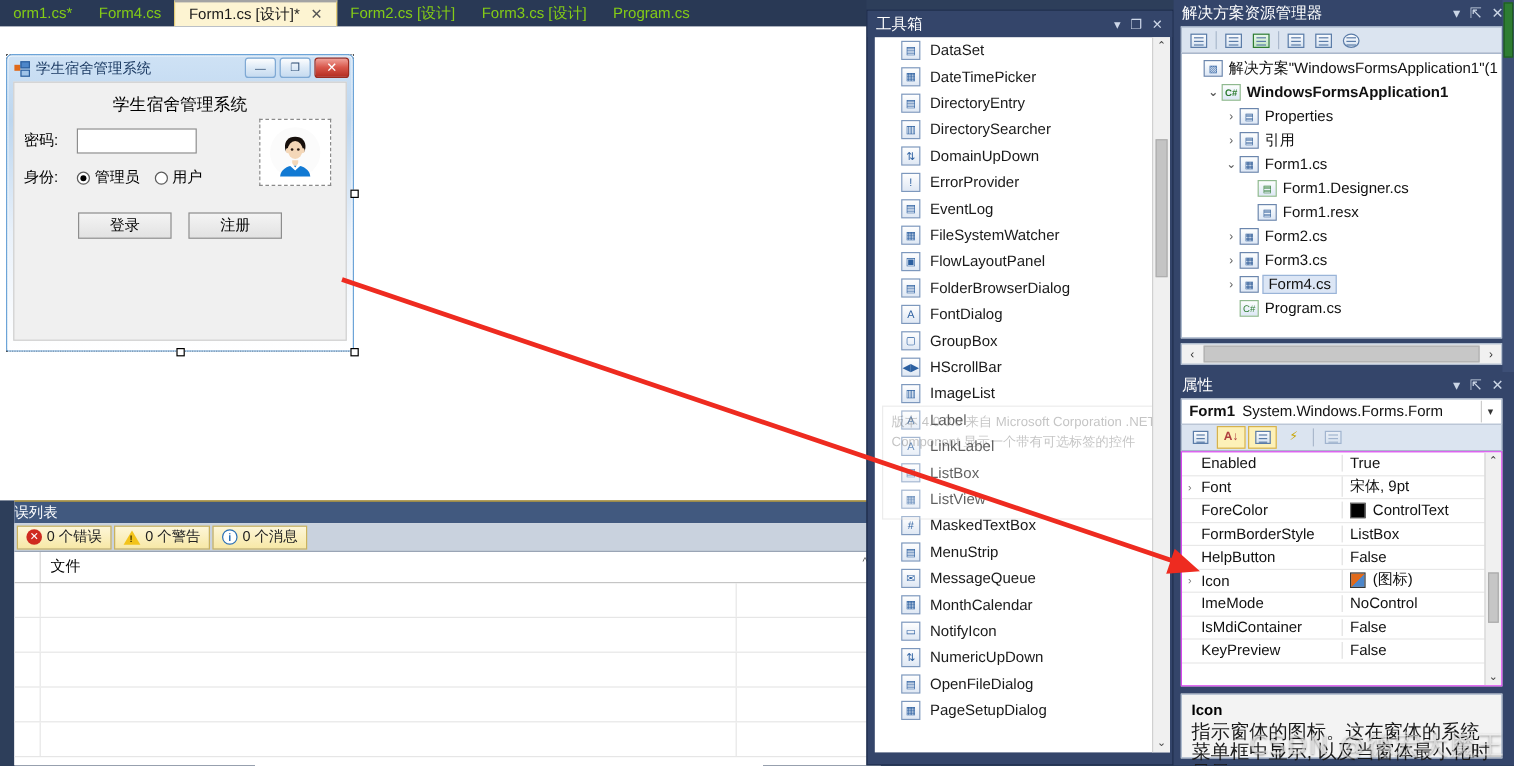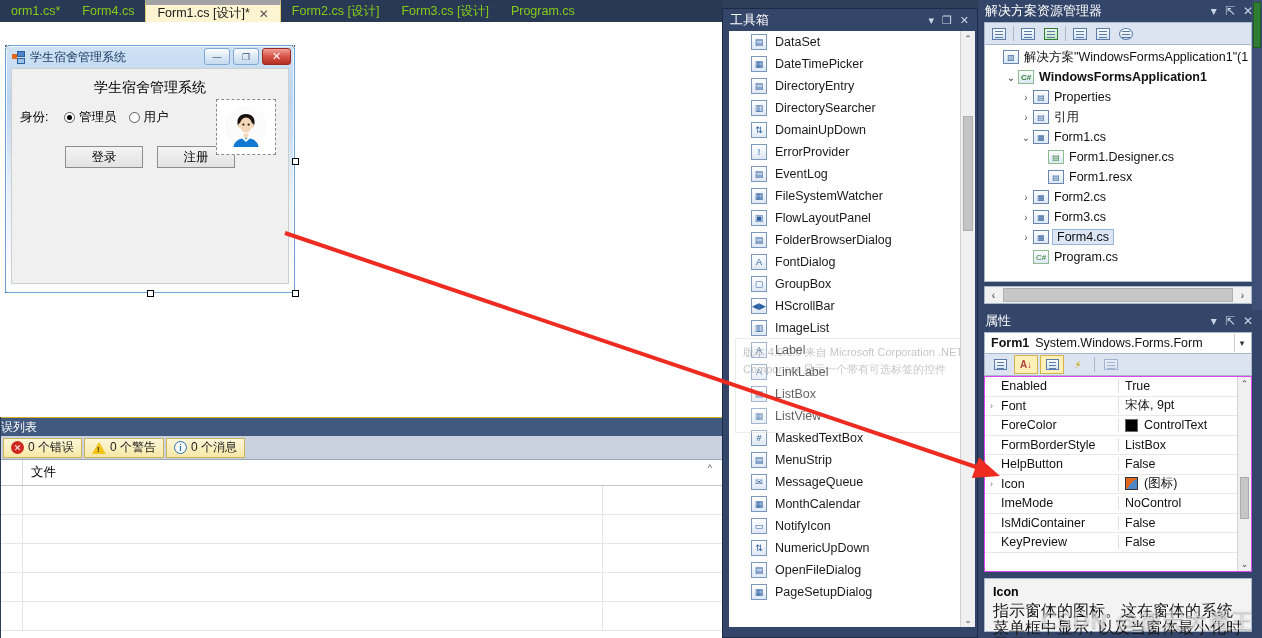--- a/index.html
+++ b/index.html
@@ -19,21 +19,21 @@
     display:flex; align-items:stretch;
     overflow:hidden;
   }
   .tab {
     display:flex; align-items:center; gap:5px;
     padding:0 11px; color:#84cc16; font-size:12.5px;
     white-space:nowrap; cursor:default;
   }
   .tab.active {
     background:#fdf4d2; color:#1a1a1a;
-    border-top:5px solid #a3a3a3;
+    border-top:2px solid #a3a3a3;
     border-left:1px solid #e4cd78;
     border-right:1px solid #e4cd78;
   }
   .tab .xclose { font-size:12px; color:#555; font-weight:400; margin-left:4px; }
 
   
   .designer {
     position:absolute; left:0; top:22px; width:830px; height:395px;
     background:#ffffff;
   }
@@ -103,21 +103,21 @@
   }
   .btn-row { display:flex; gap:14px; justify-content:center; margin-top:20px; }
   .wbtn {
     width:78px; height:22px; background:linear-gradient(to bottom,#f4f4f4,#e2e2e2);
     border:1px solid #8d8d8d; font-size:12.5px; color:#000;
     display:flex; align-items:center; justify-content:center;
   }
 
   
   .errpanel {
-    position:absolute; left:1px; top:417px; width:722px; height:221px;
+    position:absolute; left:12px; top:417px; width:722px; height:221px;
     background:#ffffff;
   }
   .err-title {
     height:19px; background:#41597f; color:#fff; font-size:12px;
     display:flex; align-items:center; padding-left:0px;
     border-top:1px solid #d8ac2e;
   }
   .err-toolbar {
     height:24px; background:#c9d2de; display:flex; align-items:center;
     gap:2px; padding:0 2px; border-bottom:1px solid #9aa5b5;
@@ -339,20 +339,24 @@
           <span class="wf-btns">
             <span class="wf-btn">—</span>
             <span class="wf-btn">❐</span>
             <span class="wf-btn close">✕</span>
           </span>
         </div>
 
         <div class="wf-body">
           <div class="wf-heading">学生宿舍管理系统</div>
 
+          <div class="fld-row">
+            <span class="fld-label">密码:</span>
+            <span class="fld-input"></span>
+          </div>
 
           <div class="radio-row">
             <span class="fld-label">身份:</span>
             <span class="radio">
               <span class="rb on"></span>
               <span>管理员</span>
             </span>
             <span class="radio">
               <span class="rb"></span>
               <span>用户</span>

